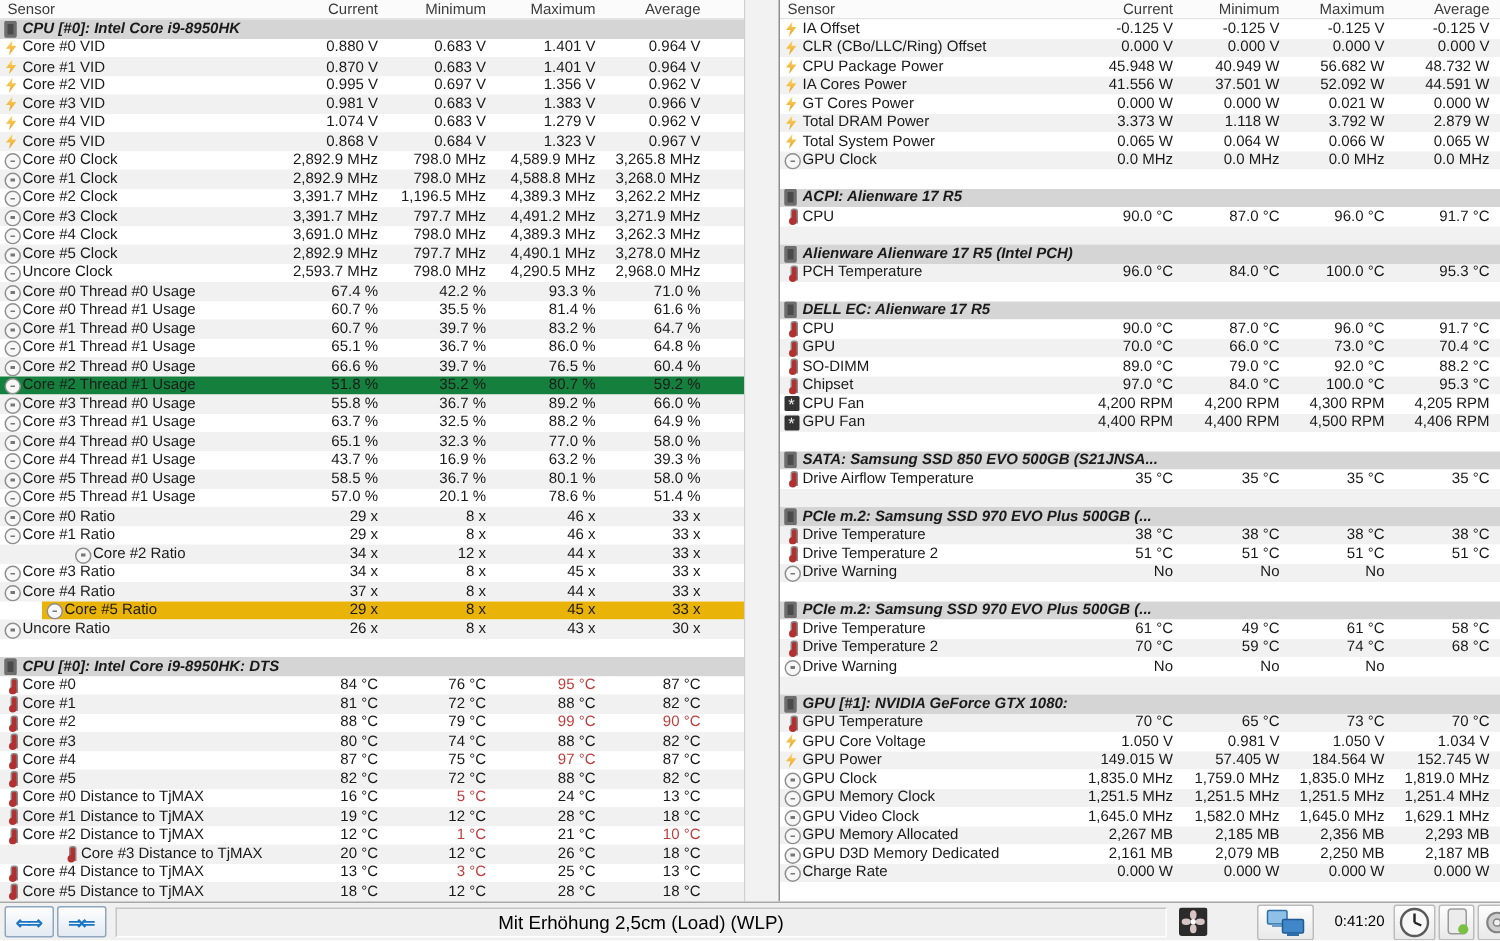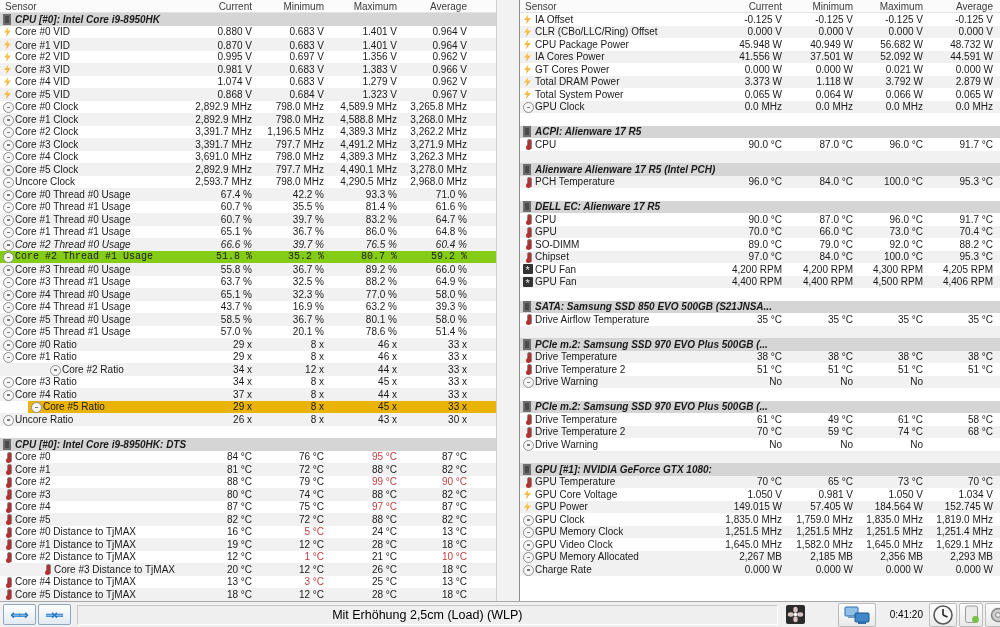--- a/index.html
+++ b/index.html
@@ -217,30 +217,30 @@
         </div>
         <div class="row" style="background: rgb(255, 255, 255);">
           <span class="ic ic-gauge"></span>
           <span class="lbl">Core #1 Thread #1 Usage</span>
           <span class="val c0">65.1 %</span>
           <span class="val c1">36.7 %</span>
           <span class="val c2">86.0 %</span>
           <span class="val c3">64.8 %</span>
           <span class="fill"></span>
         </div>
-        <div class="row" style="background: rgb(241, 241, 241); font-style: italic;">
+        <div class="row" style="background: rgb(241, 241, 241);">
           <span class="ic ic-gauge"></span>
           <span class="lbl">Core #2 Thread #0 Usage</span>
           <span class="val c0">66.6 %</span>
           <span class="val c1">39.7 %</span>
           <span class="val c2">76.5 %</span>
           <span class="val c3">60.4 %</span>
           <span class="fill"></span>
         </div>
-        <div class="row" style="background: #84cc16; font-family: Liberation Mono, monospace;">
+        <div class="row" style="background: #15803d;">
           <span class="ic ic-gauge"></span>
           <span class="lbl">Core #2 Thread #1 Usage</span>
           <span class="val c0">51.8 %</span>
           <span class="val c1">35.2 %</span>
           <span class="val c2">80.7 %</span>
           <span class="val c3">59.2 %</span>
           <span class="fill"></span>
         </div>
         <div class="row" style="background: rgb(241, 241, 241);">
           <span class="ic ic-gauge"></span>
@@ -783,20 +783,29 @@
           <span class="val c3">1,629.1 MHz</span>
           <span class="fill"></span>
         </div>
         <div class="row" style="background: rgb(241, 241, 241);">
           <span class="ic ic-gauge"></span>
           <span class="lbl">GPU Memory Allocated</span>
           <span class="val c0">2,267 MB</span>
           <span class="val c1">2,185 MB</span>
           <span class="val c2">2,356 MB</span>
           <span class="val c3">2,293 MB</span>
+          <span class="fill"></span>
+        </div>
+        <div class="row" style="background: rgb(255, 255, 255);">
+          <span class="ic ic-gauge"></span>
+          <span class="lbl">GPU D3D Memory Dedicated</span>
+          <span class="val c0">2,161 MB</span>
+          <span class="val c1">2,079 MB</span>
+          <span class="val c2">2,250 MB</span>
+          <span class="val c3">2,187 MB</span>
           <span class="fill"></span>
         </div>
         <div class="row" style="background: rgb(241, 241, 241);">
           <span class="ic ic-gauge"></span>
           <span class="lbl">Charge Rate</span>
           <span class="val c0">0.000 W</span>
           <span class="val c1">0.000 W</span>
           <span class="val c2">0.000 W</span>
           <span class="val c3">0.000 W</span>
           <span class="fill"></span>

